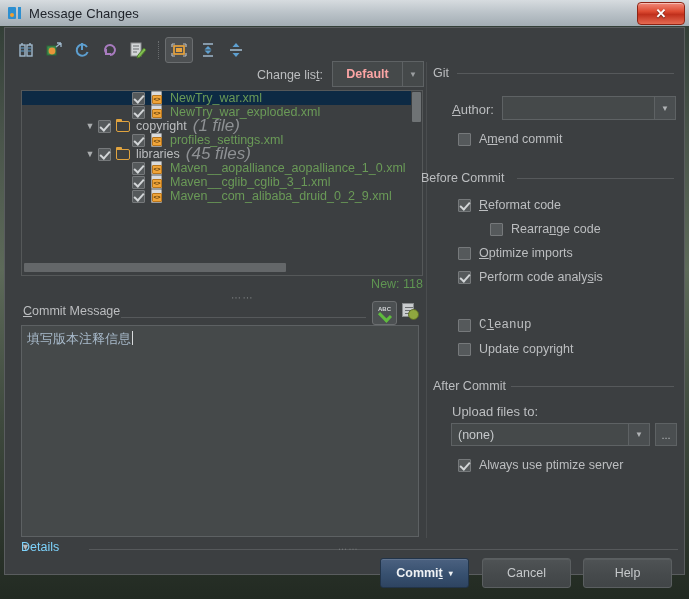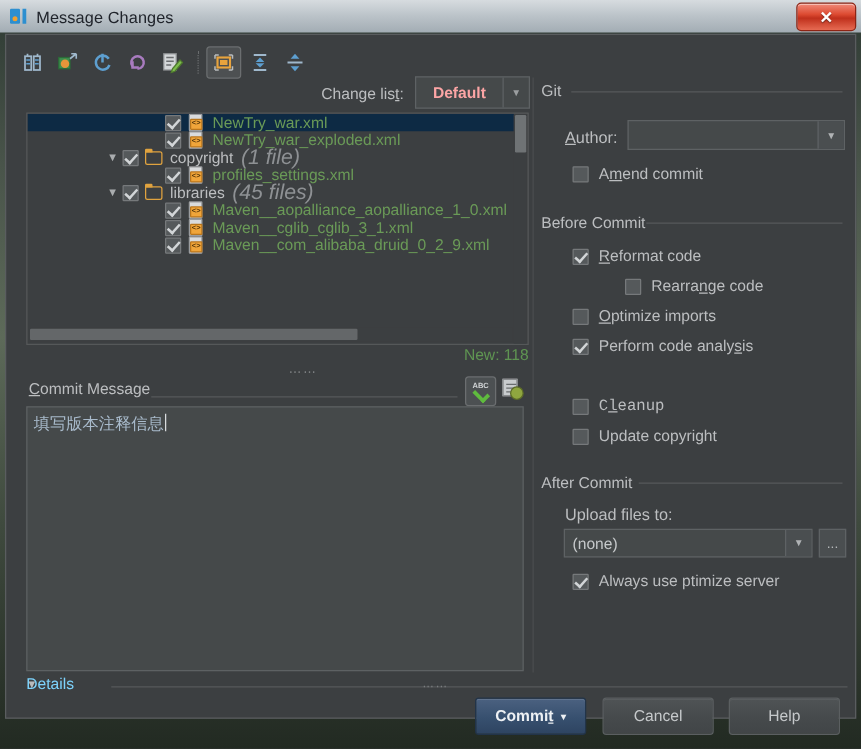--- a/index.html
+++ b/index.html
@@ -541,29 +541,29 @@
     <div class="combo" style="left:497px; top:68px; width:174px; height:24px;">
       <div class="val"></div>
       <div class="arrow">▼</div>
     </div>
 
     <div class="chkrow" style="left:453px; top:104px;">
       <span class="chkbox"></span>
       <span class="t">A<u>m</u>end commit</span>
     </div>
 
-    <div class="sec-title" style="left:428px; top:143px;">Before Commit</div>
+    <div class="sec-title" style="left:416px; top:143px;">Before Commit</div>
     <div class="sec-line" style="left:512px; top:150px; width:157px;"></div>
 
     <div class="chkrow" style="left:453px; top:170px;">
       <span class="chkbox on"></span>
       <span class="t"><u>R</u>eformat code</span>
     </div>
 
-    <div class="chkrow" style="left:463px; top:194px;padding-left:32px;">
+    <div class="chkrow" style="left:453px; top:194px;padding-left:32px;">
       <span class="chkbox"></span>
       <span class="t">Rearra<u>n</u>ge code</span>
     </div>
 
     <div class="chkrow" style="left:453px; top:218px;">
       <span class="chkbox"></span>
       <span class="t"><u>O</u>ptimize imports</span>
     </div>
 
     <div class="chkrow" style="left:453px; top:242px;">

